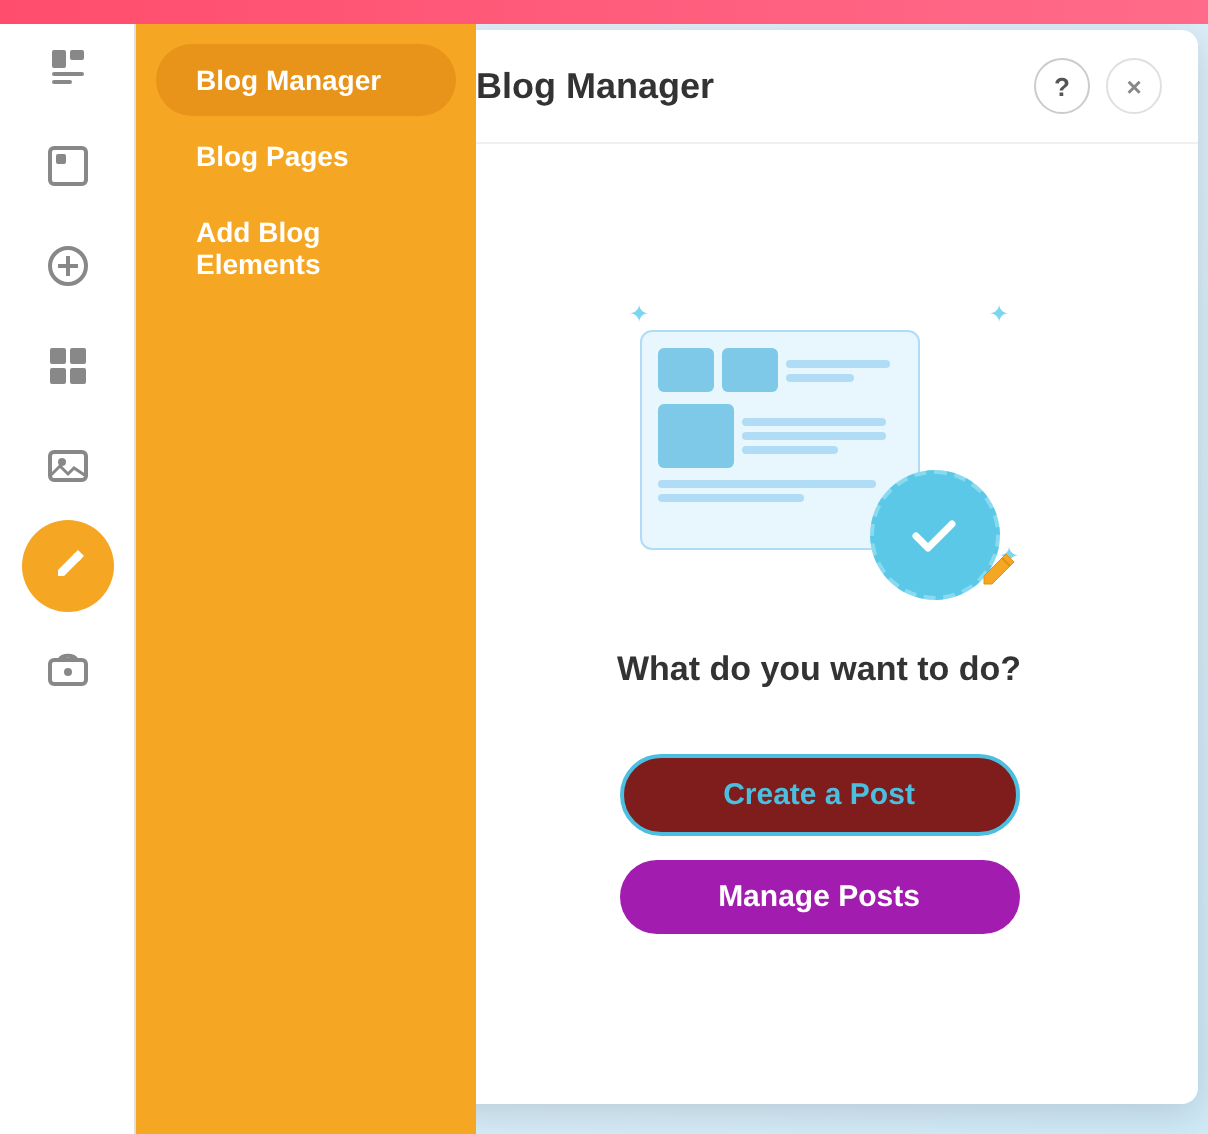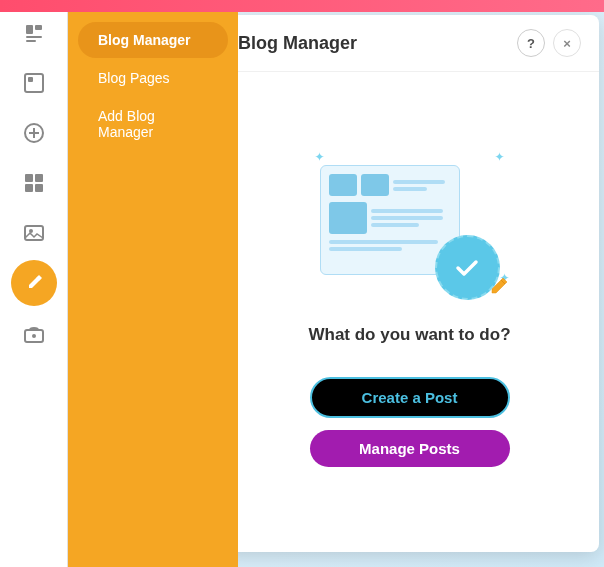--- a/index.html
+++ b/index.html
@@ -63,21 +63,21 @@
       background: #f5a623;
       z-index: 9;
       padding-top: 20px;
     }
 
     .menu-item {
       display: block;
       padding: 10px 20px;
       color: #fff;
       font-size: 14px;
-      font-weight: 400;
+      font-weight: 700;
       cursor: pointer;
       border-radius: 25px;
       margin: 2px 10px;
       text-decoration: none;
     }
 
     .menu-item.active {
       background: #e8941a;
       font-weight: 700;
     }
@@ -232,21 +232,21 @@
       border: none;
       font-size: 15px;
       font-weight: 600;
       cursor: pointer;
       margin-bottom: 12px;
       display: block;
       text-align: center;
     }
 
     .btn-outline {
-      background: #000000;
+      background: #7f1d1d;
       color: #4bbfe0;
       border: 2px solid #4bbfe0;
     }
 
     .btn-filled {
       background: #a21caf;
       color: #fff;
       border: none;
     }
 
@@ -313,21 +313,21 @@
       <rect x="2" y="8" width="18" height="12" rx="2" stroke="#888" stroke-width="2" fill="none"></rect>
       <path d="M7 8 C7 5.2 15 5.2 15 8" stroke="#888" stroke-width="2" fill="none"></path>
       <circle cx="11" cy="14" r="2" fill="#888"></circle>
     </svg>
   </div>
 </div>
 
 <div class="orange-menu">
   <a class="menu-item active">Blog Manager</a>
   <a class="menu-item">Blog Pages</a>
-  <a class="menu-item">Add Blog Manager</a>
+  <a class="menu-item">Add Blog Elements</a>
 </div>
 
 <div class="main-panel">
   <div class="panel-header">
     <span class="panel-title">Blog Manager</span>
     <div class="panel-header-actions">
       <button class="header-btn">?</button>
       <button class="header-btn close">×</button>
     </div>
   </div>

